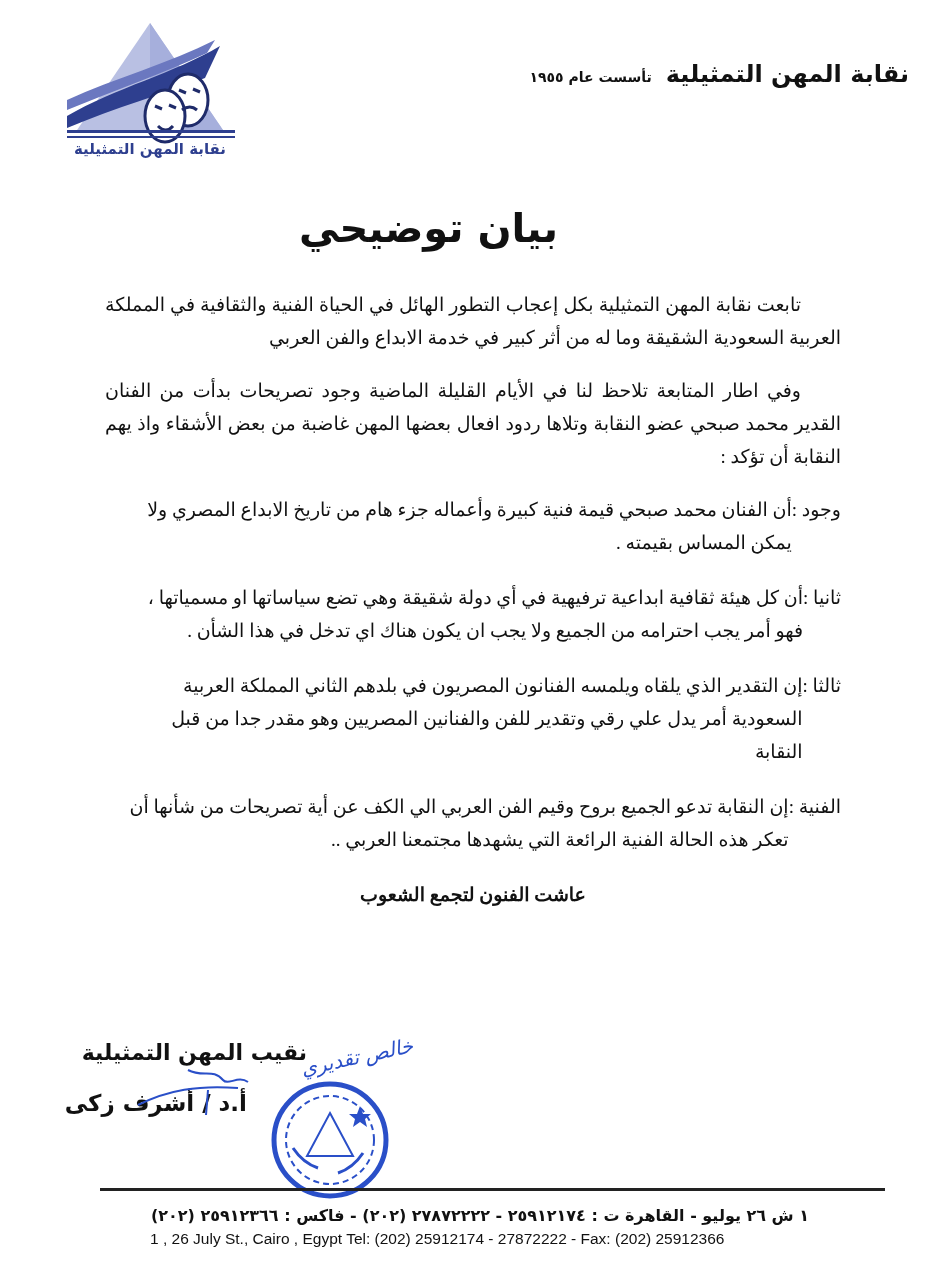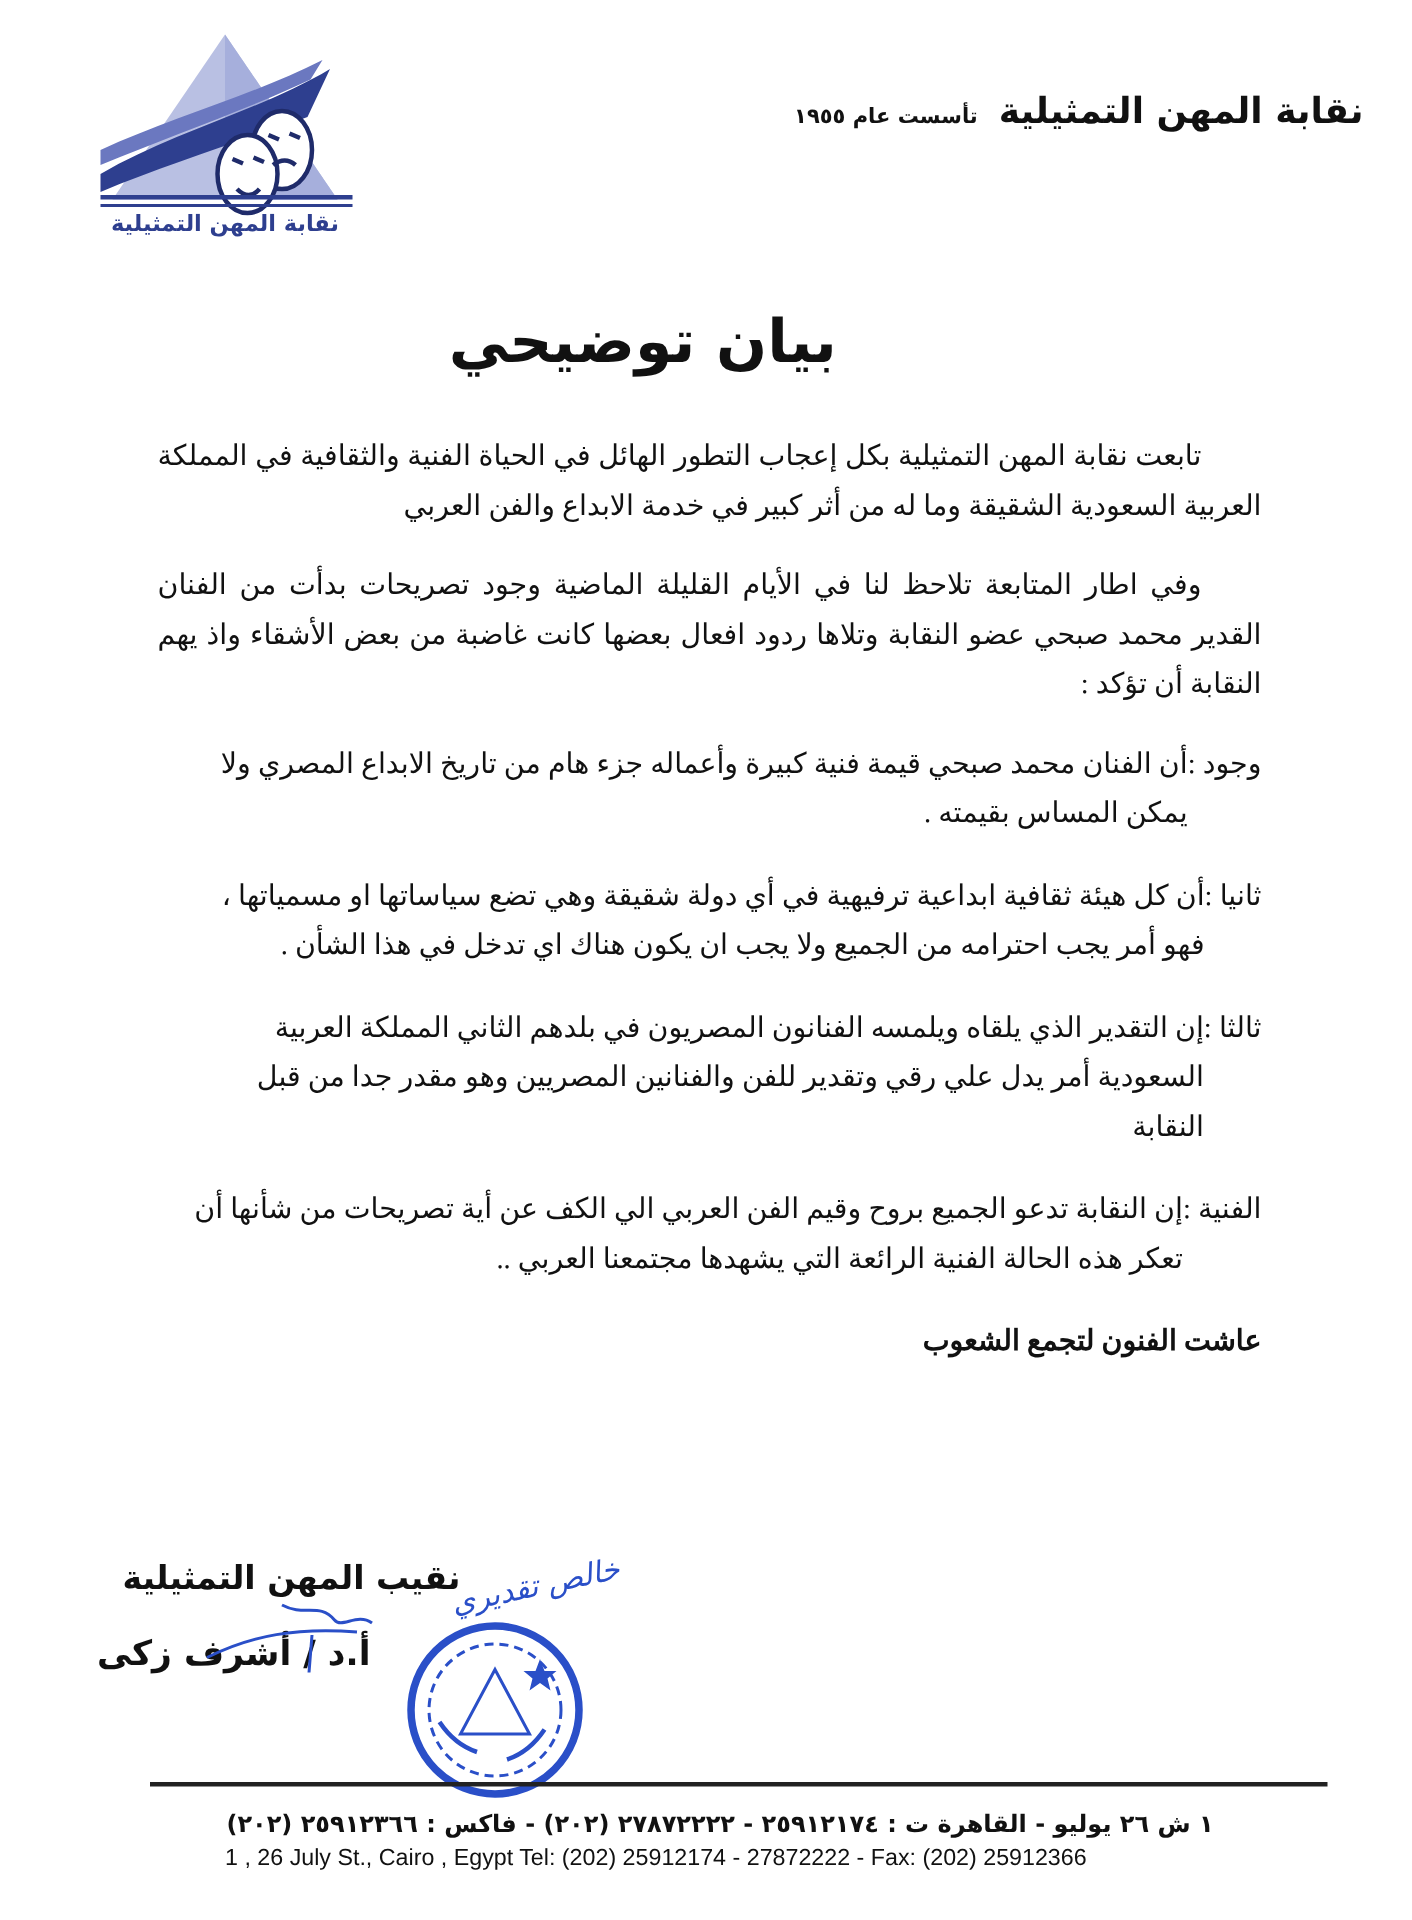--- a/index.html
+++ b/index.html
@@ -11,21 +11,21 @@
   .header .est { font-size:14px; font-weight:bold;margin-left:44px; }
   .title { position:absolute; top:205px; left:0; width:857px; text-align:center;
            direction:rtl; font-size:40px; font-weight:bold; }
   .body { position:absolute; left:105px; right:100px; top:288px; direction:rtl;
           font-family:Liberation Serif, serif; font-size:19px; line-height:33px; }
   .para { margin:0 0 20px 0; text-align:justify; }
   .para.indent { text-indent:40px; }
   .item { display:flex; margin:0 0 22px 0; }
   .item .lead { white-space:nowrap; }
   .item .txt { flex:1;margin-left:16px; }
-  .closing { text-align:right; font-weight:bold; margin-top:0; }
+  .closing { text-align:center; font-weight:bold; margin-top:0; }
   .sig { position:absolute; left:62px; top:1040px; direction:rtl; width:245px; }
   .sig .role { font-size:22px; font-weight:bold; text-align:right; }
   .sig .name { font-size:23px; font-weight:bold; text-align:right; margin-top:25px; padding-right:60px; }
   .stamp { position:absolute; left:268px; top:1078px; width:125px; height:125px; }
   .handwrite { position:absolute; left:300px; top:1045px; color:#2a4fc8;
                font-family:"DejaVu Serif", serif; font-style:italic; font-size:20px; transform:rotate(-12deg); direction:rtl; }
   .scribble { position:absolute; left:128px; top:1060px; width:170px; height:60px; }
   .footer-rule { position:absolute; left:100px; width:785px; top:1188px; height:3px; background:#222; }
   .footer-ar { position:absolute; top:1206px; left:150px; width:660px; text-align:center; direction:rtl;
                font-size:16px; font-weight:bold; }
@@ -53,21 +53,21 @@
 
 <div class="header">
   <span class="org">نقابة المهن التمثيلية</span>
   <span class="est">تأسست عام ١٩٥٥</span>
 </div>
 
 <div class="title">بيان توضيحي</div>
 
 <div class="body">
   <p class="para indent">تابعت نقابة المهن التمثيلية بكل إعجاب التطور الهائل في الحياة الفنية والثقافية في المملكة العربية السعودية الشقيقة وما له من أثر كبير في خدمة الابداع والفن العربي</p>
-  <p class="para indent">وفي اطار المتابعة تلاحظ لنا في الأيام القليلة الماضية  وجود تصريحات بدأت من الفنان القدير محمد صبحي عضو النقابة وتلاها ردود افعال بعضها كانت غاضبة من بعض الأشقاء واذ يهم النقابة أن تؤكد :</p>
+  <p class="para indent">وفي اطار المتابعة تلاحظ لنا في الأيام القليلة الماضية  وجود تصريحات بدأت من الفنان القدير محمد صبحي عضو النقابة وتلاها ردود افعال بعضها المهن غاضبة من بعض الأشقاء واذ يهم النقابة أن تؤكد :</p>
 
   <div class="item">
     <span class="lead">وجود : </span>
     <span class="txt">أن الفنان محمد صبحي قيمة فنية كبيرة وأعماله جزء هام من تاريخ الابداع المصري ولا يمكن المساس بقيمته .</span>
   </div>
   <div class="item">
     <span class="lead">ثانيا : </span>
     <span class="txt">أن كل هيئة ثقافية ابداعية ترفيهية في أي دولة شقيقة وهي تضع سياساتها او مسمياتها ، فهو أمر يجب احترامه من الجميع ولا يجب ان يكون هناك اي تدخل في هذا الشأن .</span>
   </div>
   <div class="item">

